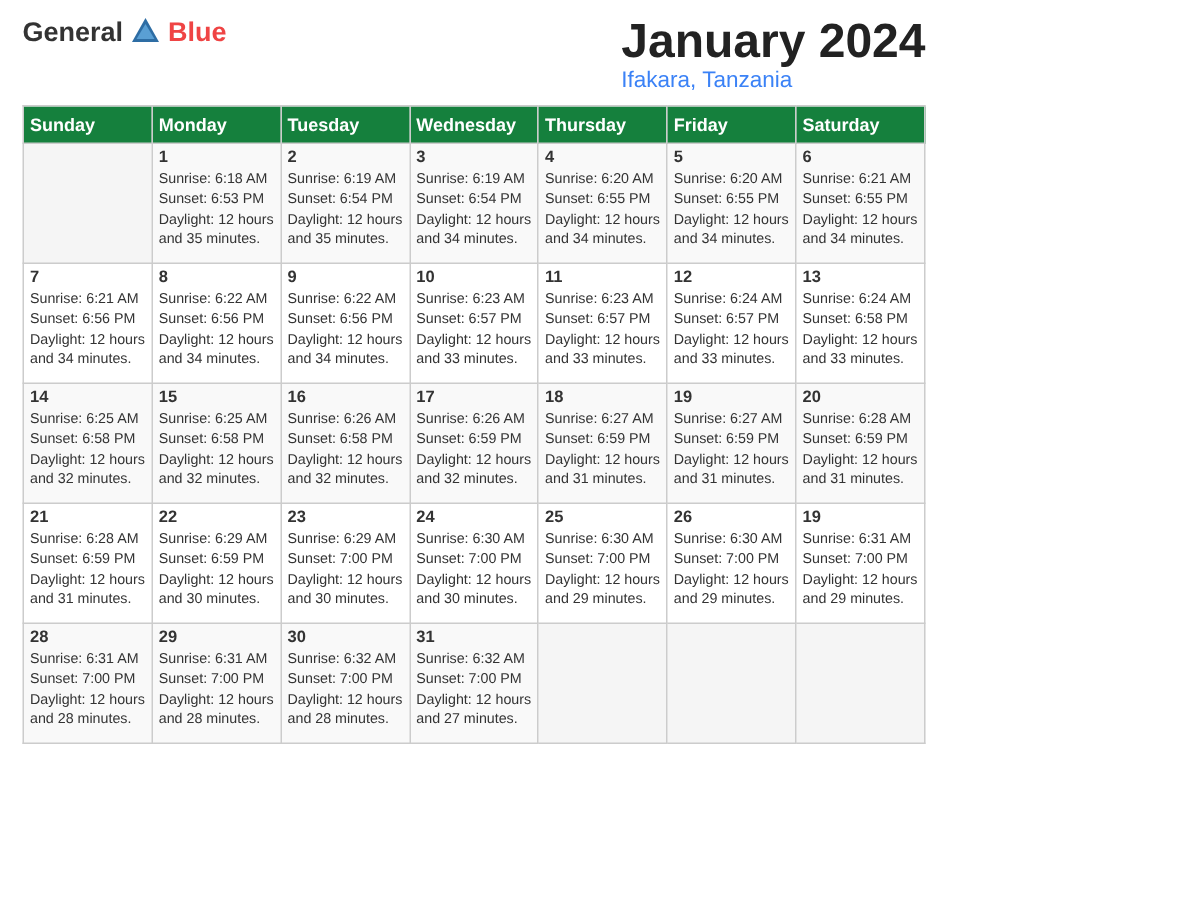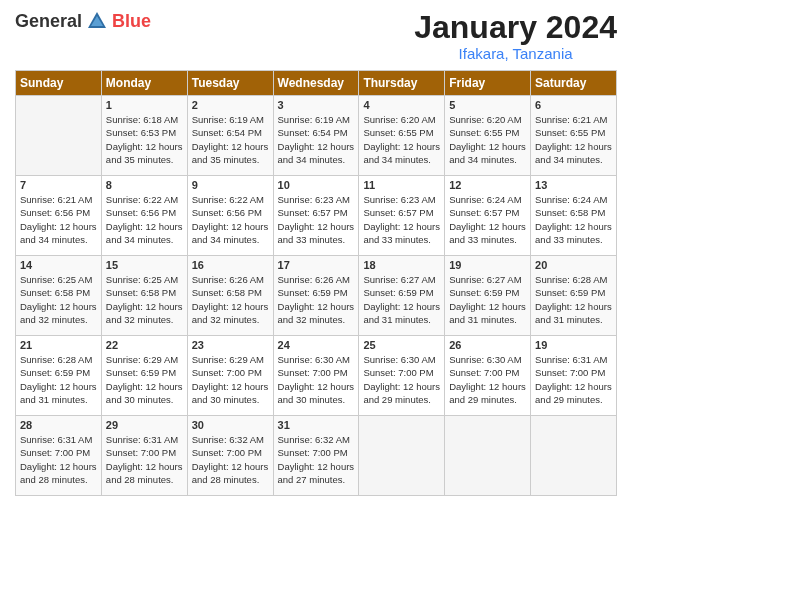--- a/index.html
+++ b/index.html
@@ -35,40 +35,40 @@
       font-size: 18px;
       font-weight: bold;
       color: #ef4444;
     }
     .logo-icon {
       width: 22px;
       height: 22px;
       margin-left: 2px;
     }
     .title-block {
-      text-align: center;
+      text-align: left;
       margin-left: 32px;
     }
     .month-title {
       font-size: 32px;
       font-weight: bold;
       color: #222;
       line-height: 1.1;
     }
     .location-title {
       font-size: 15px;
       color: #3b82f6;
     }
     table {
       width: 100%;
       border-collapse: collapse;
       table-layout: fixed;
     }
     thead tr th {
-      background-color: #a16207;
+      background-color: #15803d;
       color: #fff;
       font-size: 12px;
       font-weight: bold;
       padding: 5px 4px;
       border: 1px solid #ccc;
       text-align: left;
     }
     tbody tr td {
       border: 1px solid #ccc;
       vertical-align: top;

